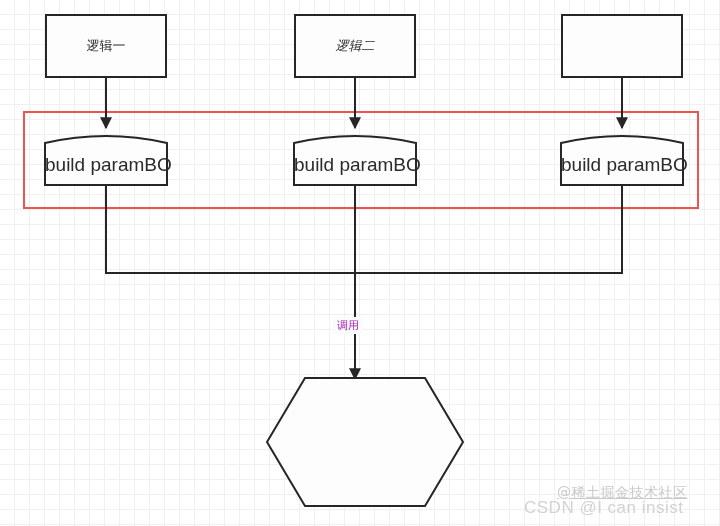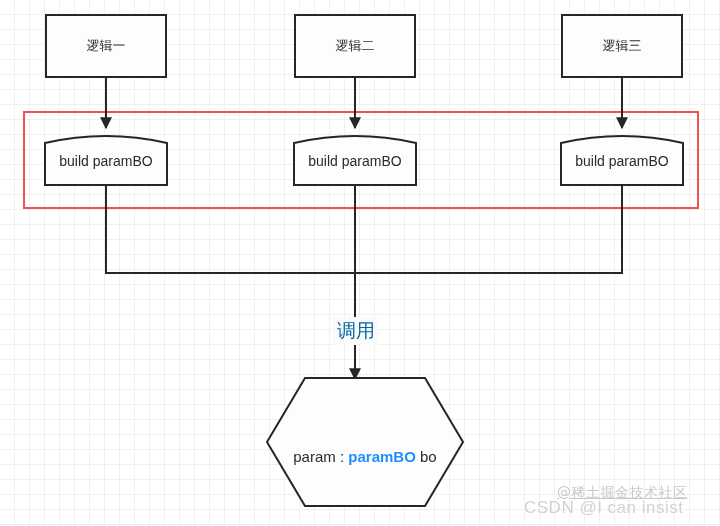--- a/index.html
+++ b/index.html
@@ -36,40 +36,41 @@
     white-space: nowrap;
     pointer-events: none;
     line-height: 1.25;
   }
   .cjk-label {
     font-family: "DejaVu Sans", "Liberation Sans", sans-serif;
     font-size: 13px;
   }
   .mono-ish {
     font-family: "Liberation Sans", "DejaVu Sans", sans-serif;
-    font-size: 14px;
+    font-size: 19px;
+    text-align: right;
   }
   .hex-title {
     font-family: "Liberation Sans", "DejaVu Sans", sans-serif;
     font-size: 15px;
     color: #2b2b2b;
   }
   .hex-param {
     font-family: "Liberation Sans", "DejaVu Sans", sans-serif;
     font-size: 15px;
     color: #2b2b2b;
   }
   .hex-param .accent {
     font-weight: bold;
   }
   .edge-label {
     position: absolute;
     font-family: "DejaVu Sans", "Liberation Sans", sans-serif;
-    font-size: 19px;
-    color: #0369a1;
+    font-size: 11px;
+    color: #a21caf;
     background: #fbfbfb;
     padding: 1px 4px;
     white-space: nowrap;
   }
   .watermark {
     position: absolute;
     white-space: nowrap;
     pointer-events: none;
     user-select: none;
   }
@@ -115,32 +116,26 @@
     <path d="M 106 185 L 106 273 L 355 273" fill="none" stroke="#262626" stroke-width="2"></path>
     <path d="M 622 185 L 622 273 L 355 273" fill="none" stroke="#262626" stroke-width="2"></path>
     <line x1="355" y1="185" x2="355" y2="273" stroke="#262626" stroke-width="2"></line>
 
     <line x1="355" y1="273" x2="355" y2="379" stroke="#262626" stroke-width="2" marker-end="url(#arrow)"></line>
 
     <path d="M 305 378 L 425 378 L 463 442 L 425 506 L 305 506 L 267 442 Z" fill="#fdfdfd" stroke="#262626" stroke-width="2"></path>
   </svg>
 
   <div class="node-label cjk-label" style="left:46px; top:38px; width:120px;">逻辑一</div>
-  <div class="node-label cjk-label" style="left:295px; top:38px; width:120px;">逻辑二</div>
-  <div class="node-label cjk-label" style="left:562px; top:38px; width:120px;">逻辑三</div>
+  <div class="node-label cjk-label" style="left:295px; top:38px; width:120px;font-style:italic;">逻辑二</div>
 
   <div class="node-label mono-ish" style="left:45px; top:153px; width:122px;">build  paramBO</div>
   <div class="node-label mono-ish" style="left:294px; top:153px; width:122px;">build  paramBO</div>
   <div class="node-label mono-ish" style="left:561px; top:153px; width:122px;">build  paramBO</div>
 
   <div class="edge-label" style="left:333px; top:317px;">调用</div>
 
 
-  <div class="node-label hex-param" style="left:267px; top:448px; width:196px;">
-    <span>param :</span>
-    <span class="accent" id="accent-type" style="color: rgb(30, 144, 255);">paramBO</span>
-    <span>bo</span>
-  </div>
 
   <div class="watermark wm-juejin" style="left:557px; top:484px;text-decoration:underline;">@稀土掘金技术社区</div>
   <div class="watermark wm-csdn" style="left:524px; top:498px;text-align:center;">CSDN @I can insist</div>
 
 </div>
 
 </body></html>

